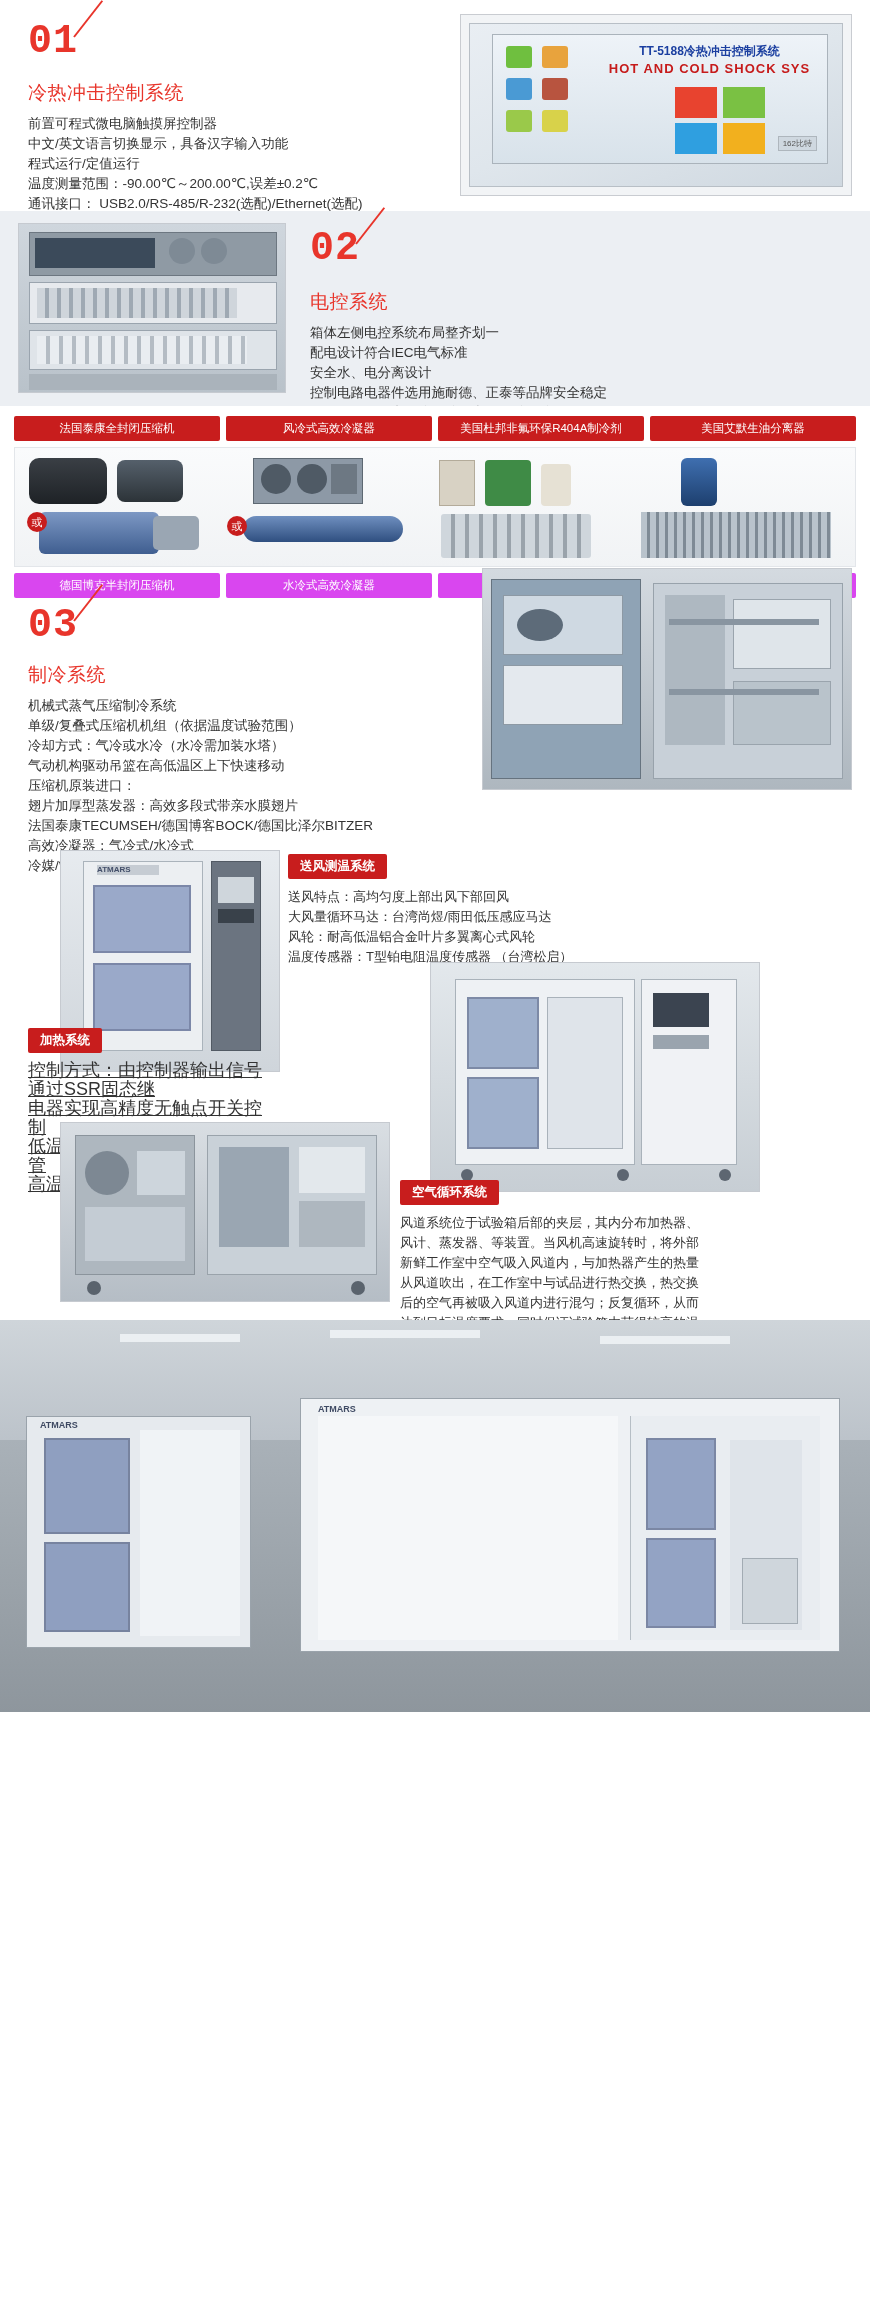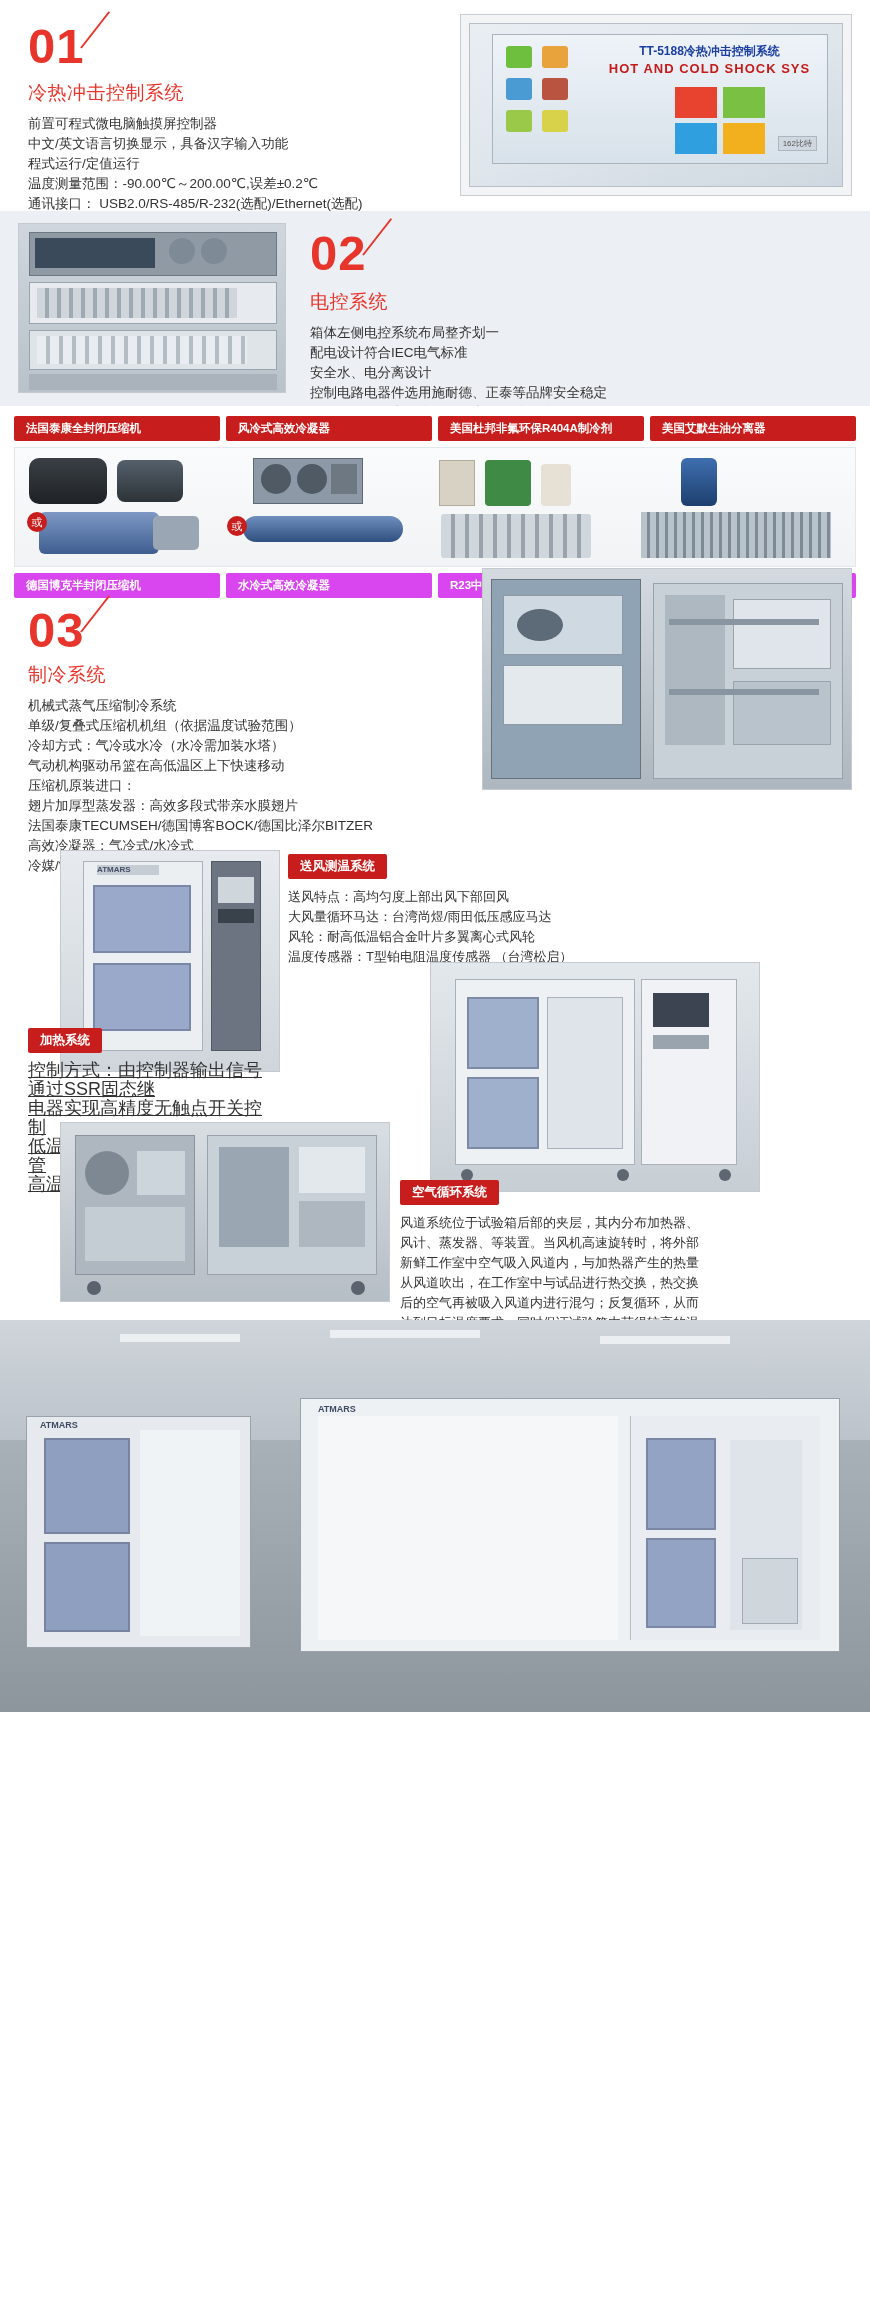--- a/index.html
+++ b/index.html
@@ -8,22 +8,22 @@
     width: 870px;
     background: #ffffff;
     font-family: "Liberation Sans", "DejaVu Sans", sans-serif;
     color: #222;
   }
   .page { width: 870px; position: relative; }
 
   
   .sec01 { position: relative; padding: 18px 0 14px 0; min-height: 205px; }
   .num-big {
-    font-family: Liberation Sans, sans-serif;
-    font-size: 49px;
+    font-family: Liberation Mono, monospace;
+    font-size: 40px;
     font-weight: bold;
     color: #e8352b;
     line-height: 1;
     letter-spacing: 1px;
   }
   .num-slash {
     display: inline-block;
     width: 46px; height: 2px;
     background: #e8352b;
     transform: rotate(-52deg);
@@ -80,22 +80,22 @@
     position:absolute; left:18px; top:12px; width:268px; height:170px;
     border:1px solid #c6cad0; overflow:hidden; background:#dfe3e8;
   }
   .sec02-text { position:absolute; left: 310px; top: 22px; width: 530px; }
   .num-02 { position:absolute; left: 310px; top: 18px; }
 
   
   .strip { position:relative; background:#ffffff; padding: 10px 0 4px 0; }
   .labels-row { display:flex; gap:6px; padding: 0 14px; }
   .lbl {
-    background:#c81d1d; color:#fff; font-size:11.5px; font-weight:bold;
-    padding:5px 12px; text-align:left; border-radius:2px; flex:1;
+    background:#c81d1d; color:#fff; font-size:11.5px; font-weight:normal;
+    padding:5px 0; text-align:center; border-radius:2px; flex:1;
   }
   .lbl.dark { background:#d946ef; }
   .parts {
     position:relative; height: 120px; margin: 6px 14px 0 14px;
     background:linear-gradient(180deg,#fafbfc,#f1f3f5);
     border:1px solid #e3e6ea;
   }
   .part-cell { position:absolute; top:6px; height:108px; }
   .or-badge {
     position:absolute; width:20px; height:20px; background:#c81d1d; color:#fff;

